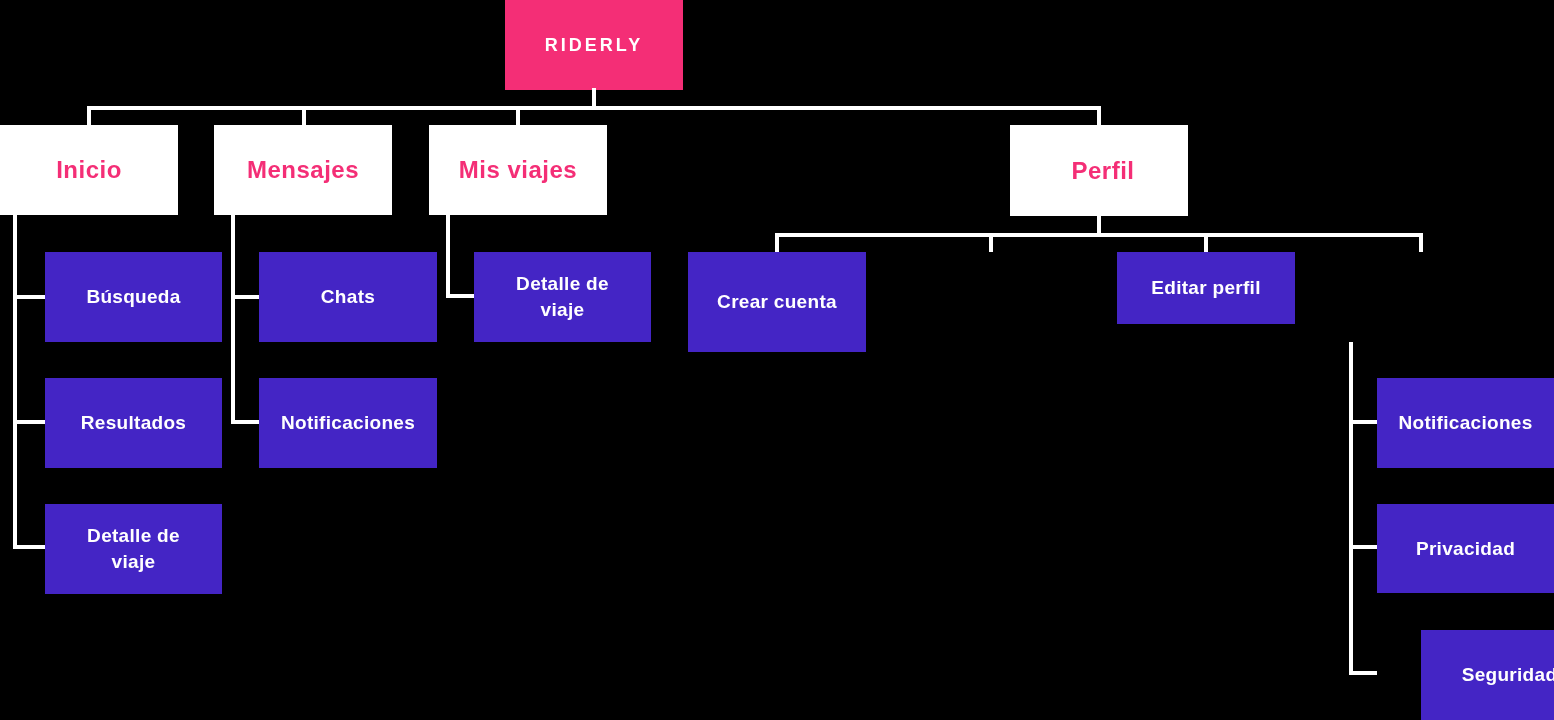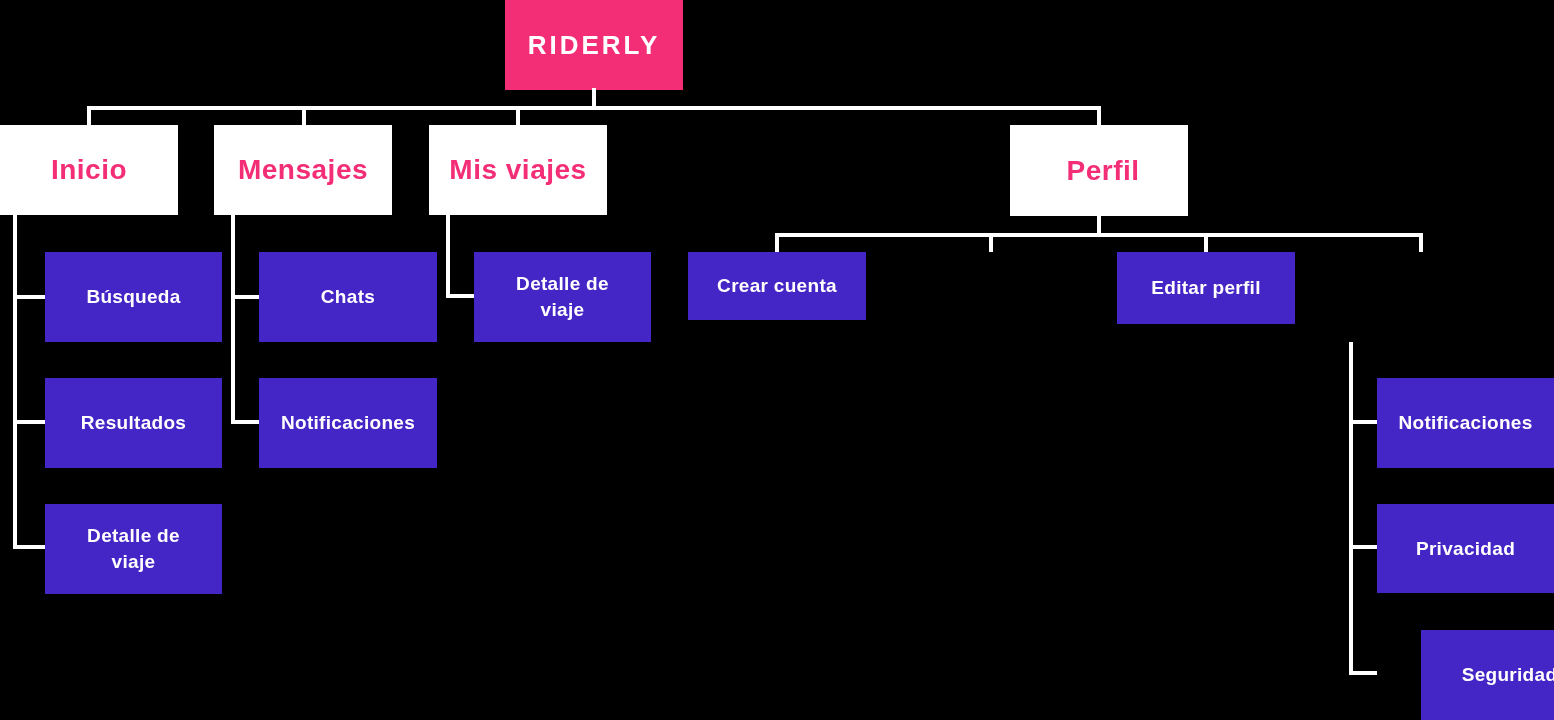--- a/index.html
+++ b/index.html
@@ -20,27 +20,27 @@
     display: flex;
     align-items: center;
     justify-content: center;
     text-align: center;
     box-sizing: border-box;
     font-weight: bold;
   }
   .node-root {
     background: #F42E76;
     color: #FFFFFF;
-    font-size: 26px;
+    font-size: 18px;
     letter-spacing: 3px;
   }
   .node-section {
     background: #FFFFFF;
     color: #F42E76;
-    font-size: 28px;
+    font-size: 24px;
     letter-spacing: 0.5px;
   }
   .node-leaf {
     background: #4425C5;
     color: #FFFFFF;
     font-size: 19px;
     letter-spacing: 0.3px;
     line-height: 1.35;
   }
   .node-leaf.wrap-narrow {
@@ -90,21 +90,21 @@
   <div class="line" style="left:1419px; top:233px; width:4px; height:19px;"></div>
 
   <div class="line" style="left:1349px; top:342px; width:4px; height:333px;"></div>
   <div class="line" style="left:1349px; top:420px; width:28px; height:4px;"></div>
   <div class="line" style="left:1349px; top:545px; width:28px; height:4px;"></div>
   <div class="line" style="left:1349px; top:671px; width:28px; height:4px;"></div>
 
   <div class="node node-leaf" style="left:45px; top:252px; width:177px; height:90px;">Búsqueda</div>
   <div class="node node-leaf" style="left:259px; top:252px; width:178px; height:90px;">Chats</div>
   <div class="node node-leaf wrap-narrow" style="left:474px; top:252px; width:177px; height:90px;">Detalle de viaje</div>
-  <div class="node node-leaf" style="left:688px; top:252px; width:178px; height:68px;">Crear cuenta</div>
+  <div class="node node-leaf" style="left:688px; top:252px; width:178px; height:100px;">Crear cuenta</div>
   <div class="node node-leaf" style="left:1117px; top:252px; width:178px; height:72px;">Editar perfil</div>
 
   <div class="node node-leaf" style="left:45px; top:378px; width:177px; height:90px;">Resultados</div>
   <div class="node node-leaf" style="left:259px; top:378px; width:178px; height:90px;">Notificaciones</div>
   <div class="node node-leaf" style="left:1377px; top:378px; width:177px; height:90px;">Notificaciones</div>
 
   <div class="node node-leaf wrap-narrow" style="left:45px; top:504px; width:177px; height:90px;">Detalle de viaje</div>
   <div class="node node-leaf" style="left:1377px; top:504px; width:177px; height:89px;">Privacidad</div>
 
   <div class="node node-leaf" style="left:1377px; top:630px; width:177px; height:90px;margin-left:44px;">Seguridad</div>

